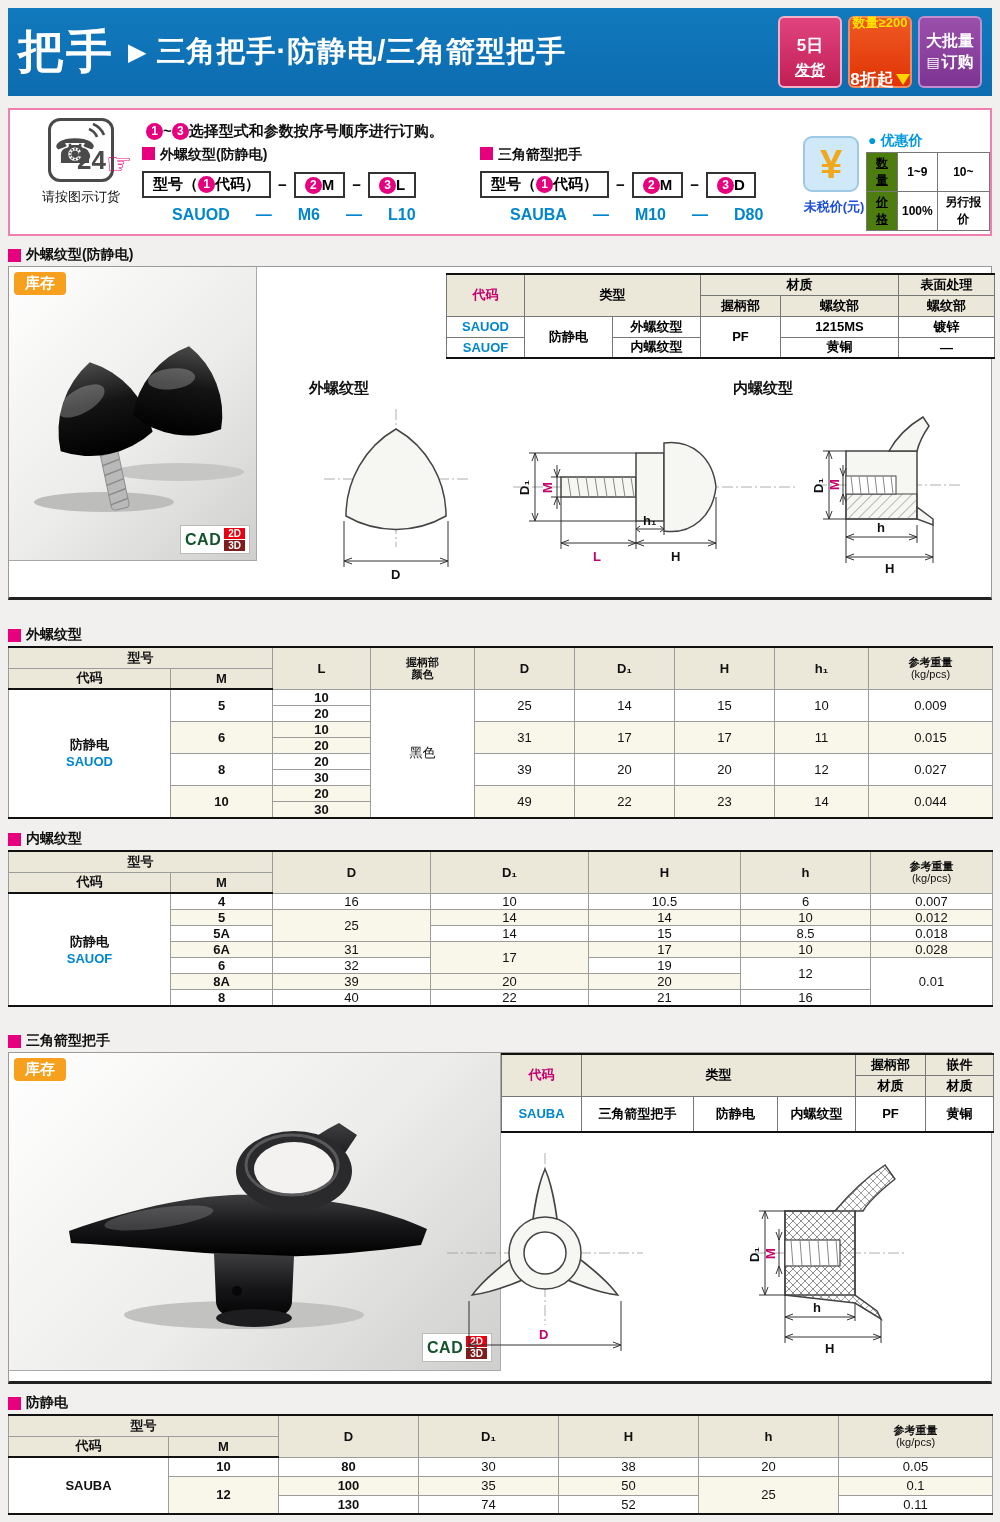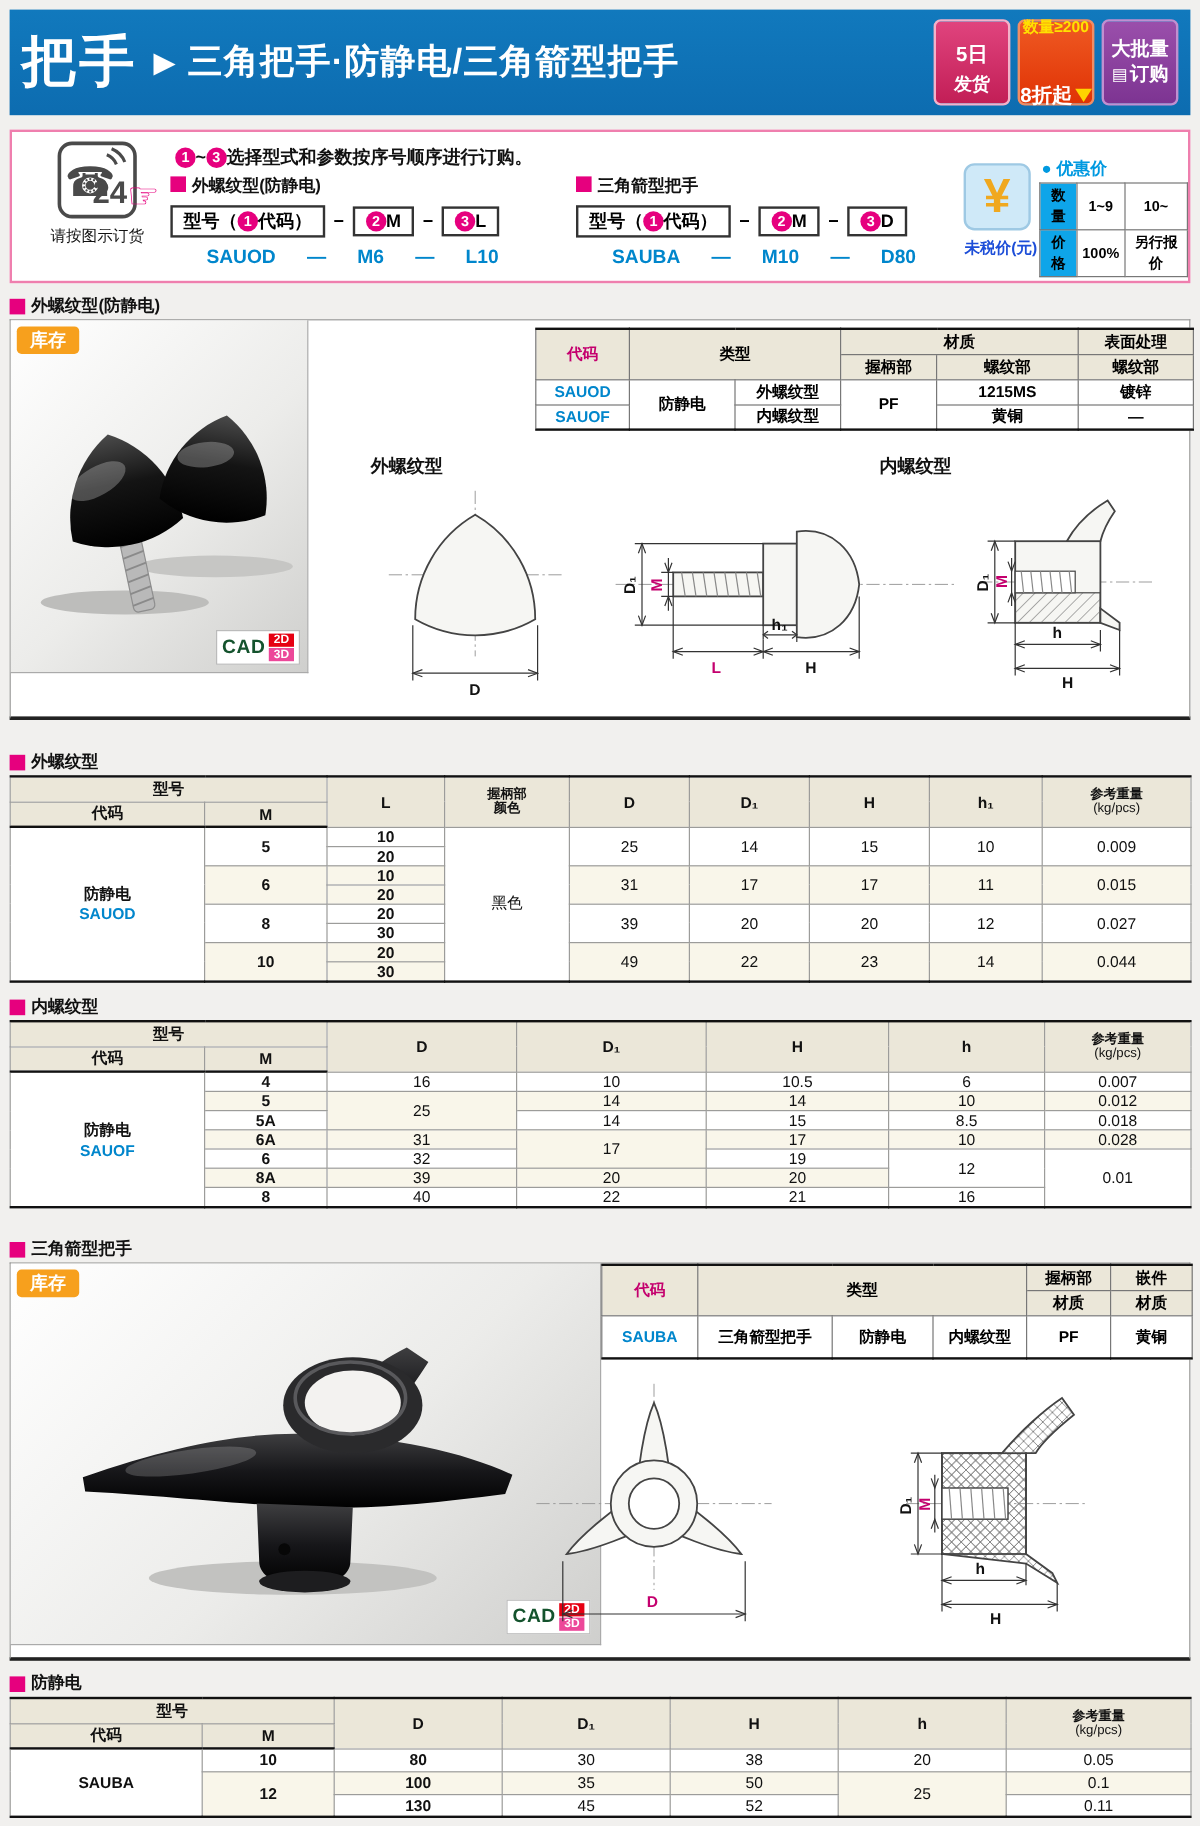--- a/index.html
+++ b/index.html
@@ -12,21 +12,21 @@
          background:linear-gradient(#1179bd,#0d6cb0); display:flex; align-items:center; padding:0 10px; }
   .hdr-title { color:#fff; font-size:46px; font-weight:bold; letter-spacing:2px; }
   .hdr-arrow { color:#fff; font-size:24px; margin:0 10px 0 14px; }
   .hdr-sub { color:#fff; font-size:29px; font-weight:bold; letter-spacing:1px; }
   .badges { margin-left:auto; display:flex; gap:6px; }
   .badge { width:64px; height:72px; border-radius:6px; color:#fff; display:flex; flex-direction:column;
            align-items:center; justify-content:center; text-align:center; cursor:pointer; }
   .b1 { background:linear-gradient(#e0447e,#c21e56); border:2px solid #f3b1c9; }
   .b1 .big { font-size:34px; font-weight:bold; line-height:30px; }
   .b1 .big span { font-size:17px; }
-  .b1 .small { font-size:15px; font-weight:bold; }
+  .b1 .small { font-size:15px; font-weight:bold;text-decoration:underline; }
   .b2 { background:linear-gradient(#ef5a23,#e03305); border:2px solid #f08d65; }
   .b2 .l1 { color:#ffe100; font-size:13px; font-weight:bold; }
   .b2 .l2 { color:#fff; font-size:17px; font-weight:bold; display:flex; align-items:center; gap:2px;margin-top:36px; }
   .yarrow { width:0; height:0; border-left:7px solid transparent; border-right:7px solid transparent; border-top:11px solid #ffd400; }
   .b3 { background:linear-gradient(#9a4fab,#7d3492); border:2px solid #c18fd0; }
   .b3 .l1 { font-size:16px; font-weight:bold; }
   .b3 .l2 { font-size:16px; font-weight:bold; }
   .doc-ic { color:#fff; font-size:14px; margin-right:2px; }
 
   
@@ -47,34 +47,34 @@
   .obox { border:2px solid #333; background:#fff; font-size:15px; font-weight:bold; padding:2px 9px; white-space:nowrap; }
   .odash { font-size:15px; font-weight:bold; }
   .og-ex { margin-top:8px; display:flex; gap:26px; font-size:16px; font-weight:bold; color:#0086cc; padding-left:30px; }
   .priceart { position:absolute; left:793px; top:26px; width:56px; height:56px; background:#cfe9f8; border:2px solid #9ec9e4;
               border-radius:9px; text-align:center; line-height:52px; font-size:40px; font-weight:bold; color:#f0a81f; }
   .untaxed { position:absolute; left:776px; top:88px; width:96px; text-align:center; color:#1d4ed8; font-size:13px; font-weight:bold; }
   .dealhead { position:absolute; left:858px; top:22px; color:#0099e0; font-size:14px; font-weight:bold; }
   .dealdot { color:#0099e0; margin-right:4px; }
   .pricetbl { position:absolute; left:856px; top:42px; border-collapse:collapse; }
   .pricetbl td { border:1px solid #777; font-size:12px; font-weight:bold; text-align:center; padding:2px 4px; background:#fff; }
-  .pricetbl td:first-child { background:#0ea5e9; }
+  .pricetbl td:first-child { background:#4d7c0f;text-decoration:underline; }
 
   
   .sec-title { position:absolute; left:8px; display:flex; align-items:center; font-size:14px; font-weight:bold; color:#111; }
   .secbox { position:absolute; left:8px; width:984px; background:#fff; border:1px solid #9a9a98; border-bottom:3px solid #222; }
   .photo { position:absolute; left:0; top:0; background:linear-gradient(135deg,#ffffff 0%,#ececea 55%,#cfcfcd 100%);
            border-right:1px solid #aaa; border-bottom:1px solid #aaa; }
   .stock { position:absolute; left:5px; top:5px; background:#f7a01d; color:#fff; font-size:15px; font-weight:bold;
            padding:2px 11px; border-radius:4px; }
   .cad { position:absolute; display:flex; align-items:center; background:#fff; border:1px solid #bbb; padding:2px 4px; cursor:pointer; }
   .cad .cadtxt { font-size:16px; font-weight:bold; color:#14532d; letter-spacing:0.5px; margin-right:3px; }
   .cad .dstack { display:flex; flex-direction:column; gap:1px; }
   .cad .d2 { background:#e60012; color:#fff; font-size:10px; font-weight:bold; padding:0 4px; }
-  .cad .d3 { background:#ec4899; color:#fff; font-size:10px; font-weight:bold; padding:0 4px; }
+  .cad .d3 { background:#7f1d1d; color:#fff; font-size:10px; font-weight:bold; padding:0 4px; }
   .dialabel { position:absolute; font-size:15px; font-weight:bold; color:#111; }
 
   
   table.dim { border-collapse:collapse; table-layout:fixed; background:#fff;
               border-top:2px solid #111; border-bottom:2px solid #111; }
   table.dim th, table.dim td { border:1px solid #9c9c9a; text-align:center; vertical-align:middle; overflow:hidden; }
   table.dim thead th { background:#ebe7d9; font-size:13px; font-weight:bold; color:#111; height:21px; }
   table.dim thead tr:last-child th { border-bottom:2px solid #111; }
   table.dim td { font-size:13px; color:#111; height:15px; }
   .pink { color:#c4006e; }
@@ -741,20 +741,20 @@
       <tr class="cr" style="height:19px;">
         <td rowspan="2" class="bluev">12</td>
         <td class="bluev">100</td>
         <td>35</td>
         <td>50</td>
         <td rowspan="2">25</td>
         <td>0.1</td>
       </tr>
       <tr style="height:19px;">
         <td class="bluev">130</td>
-        <td>45</td>
+        <td>74</td>
         <td>52</td>
         <td>0.11</td>
       </tr>
     </tbody>
   </table>
 
 </div>
 
 </body></html>

